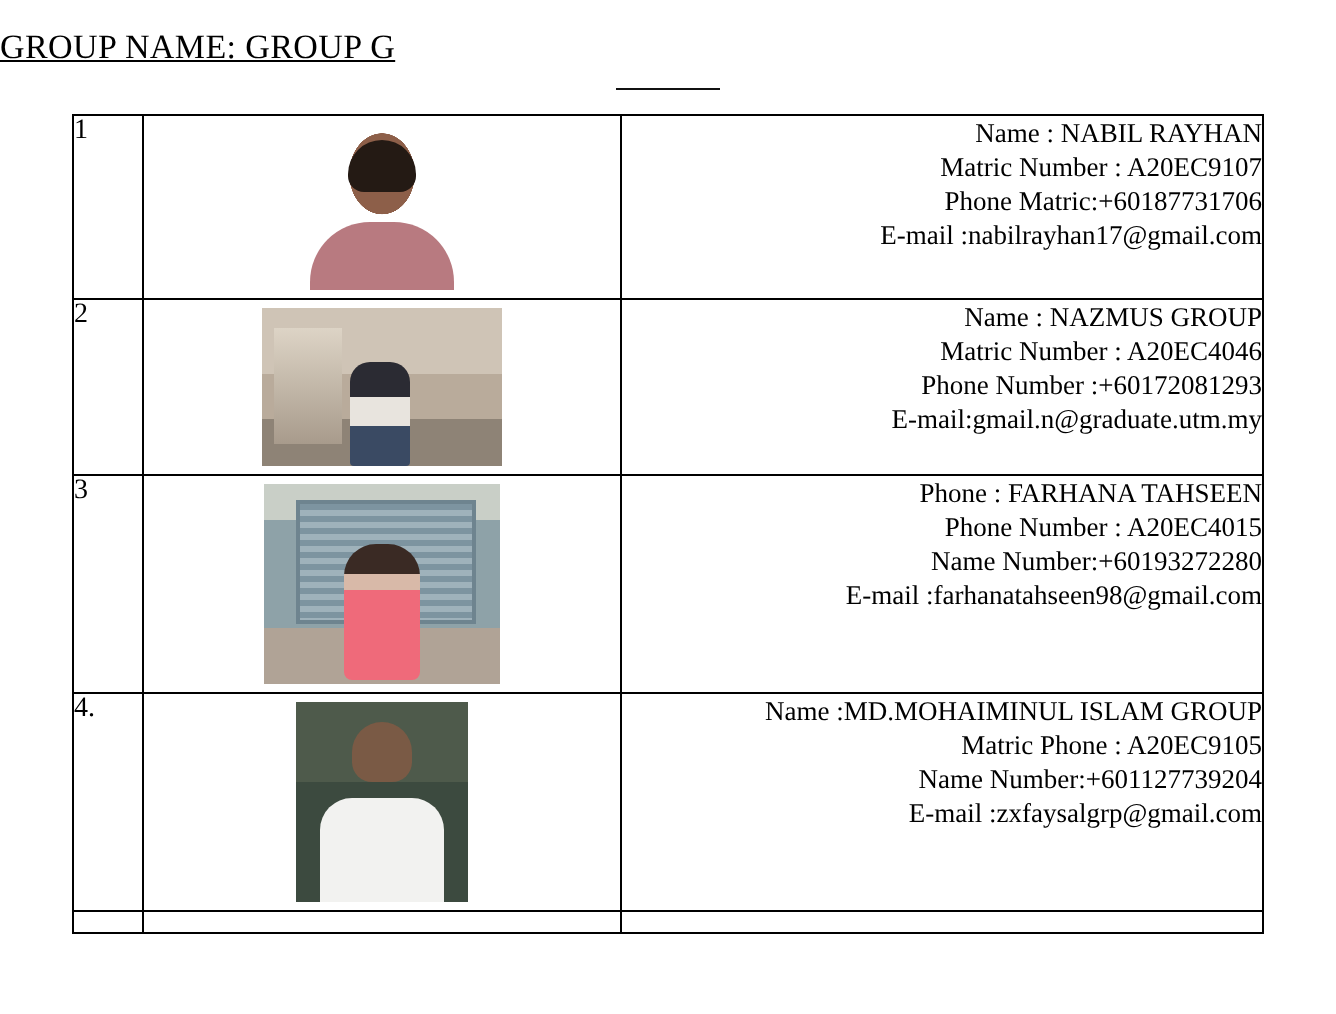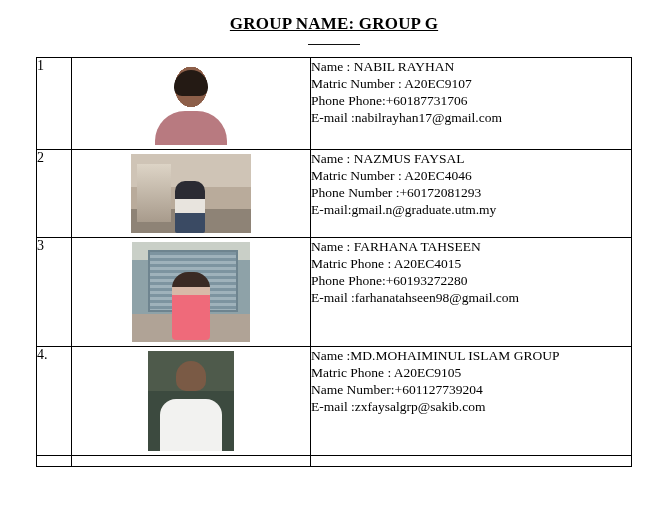--- a/index.html
+++ b/index.html
@@ -14,23 +14,22 @@
     color: #000000;
     overflow: hidden;
   }
   .page {
     position: relative;
     width: 668px;
     height: 507px;
     background: #ffffff;
   }
   .doc-title {
-    text-align: center;
-    font-family: "Liberation Serif", serif;
-    font-weight: bold;
+    font-family: "Liberation Serif", serif;
+    font-weight: normal;
     font-size: 17px;
     letter-spacing: 0.2px;
     text-decoration: underline;
     margin-top: 14px;
     margin-bottom: 0;
   }
   .title-rule {
     width: 52px;
     height: 0;
     border-top: 1px solid #111;
@@ -57,20 +56,21 @@
   td.col-photo {
     width: 238px;
     text-align: center;
     padding: 0;
   }
   td.col-info {
     padding: 8px 6px 8px 8px;
     font-size: 13.5px;
     line-height: 1.26;
     font-family: "Liberation Serif", serif;
+    text-align: right;
   }
   .info-line {
     white-space: nowrap;
   }
   .photo-wrap {
     display: flex;
     align-items: center;
     justify-content: center;
     height: 100%;
     padding: 4px 0 4px 0;
@@ -215,67 +215,67 @@
       <tr>
         <td class="col-num">1</td>
         <td class="col-photo">
           <div class="photo-wrap">
             <div class="photo photo-1"></div>
           </div>
         </td>
         <td class="col-info">
           <div class="info-line">Name : NABIL RAYHAN</div>
           <div class="info-line">Matric Number : A20EC9107</div>
-          <div class="info-line">Phone Phone:+60187731706</div>
+          <div class="info-line">Phone Matric:+60187731706</div>
           <div class="info-line">E-mail :nabilrayhan17@gmail.com</div>
         </td>
       </tr>
 
       <tr>
         <td class="col-num">2</td>
         <td class="col-photo">
           <div class="photo-wrap">
             <div class="photo photo-2"></div>
           </div>
         </td>
         <td class="col-info">
-          <div class="info-line">Name : NAZMUS FAYSAL</div>
+          <div class="info-line">Name : NAZMUS GROUP</div>
           <div class="info-line">Matric Number : A20EC4046</div>
           <div class="info-line">Phone Number :+60172081293</div>
           <div class="info-line">E-mail:gmail.n@graduate.utm.my</div>
         </td>
       </tr>
 
       <tr>
         <td class="col-num">3</td>
         <td class="col-photo">
           <div class="photo-wrap">
             <div class="photo photo-3"></div>
           </div>
         </td>
         <td class="col-info">
-          <div class="info-line">Name : FARHANA TAHSEEN</div>
-          <div class="info-line">Matric Phone : A20EC4015</div>
-          <div class="info-line">Phone Phone:+60193272280</div>
+          <div class="info-line">Phone : FARHANA TAHSEEN</div>
+          <div class="info-line">Phone Number : A20EC4015</div>
+          <div class="info-line">Name Number:+60193272280</div>
           <div class="info-line">E-mail :farhanatahseen98@gmail.com</div>
         </td>
       </tr>
 
       <tr>
         <td class="col-num">4.</td>
         <td class="col-photo">
           <div class="photo-wrap">
             <div class="photo photo-4"></div>
           </div>
         </td>
         <td class="col-info">
           <div class="info-line">Name :MD.MOHAIMINUL ISLAM GROUP</div>
           <div class="info-line">Matric Phone : A20EC9105</div>
           <div class="info-line">Name Number:+601127739204</div>
-          <div class="info-line">E-mail :zxfaysalgrp@sakib.com</div>
+          <div class="info-line">E-mail :zxfaysalgrp@gmail.com</div>
         </td>
       </tr>
 
       <tr class="row-partial">
         <td class="col-num"></td>
         <td class="col-photo"></td>
         <td class="col-info"></td>
       </tr>
     </tbody>
   </table>

